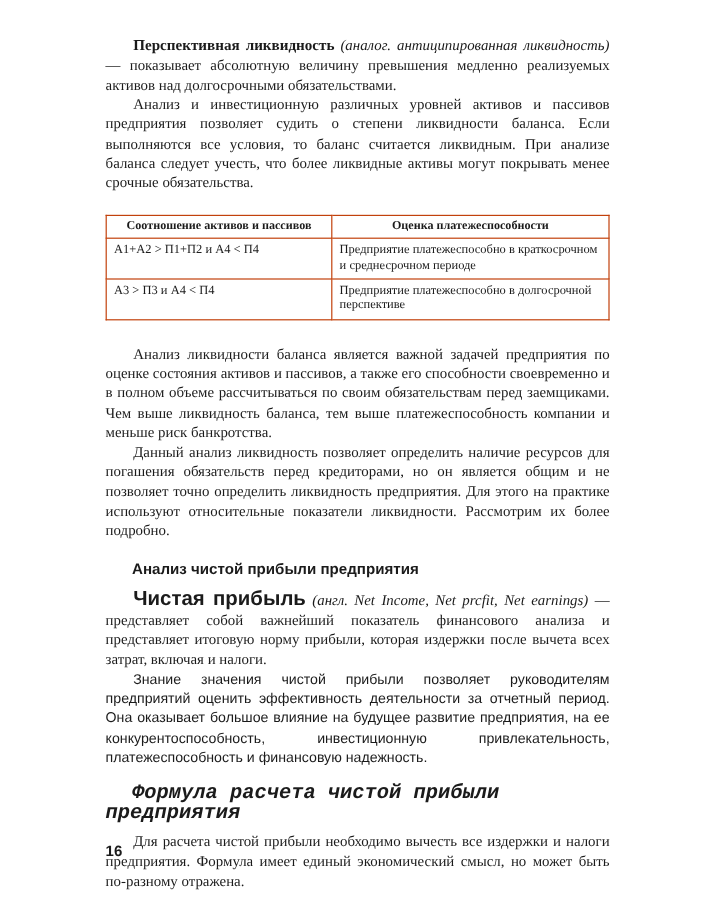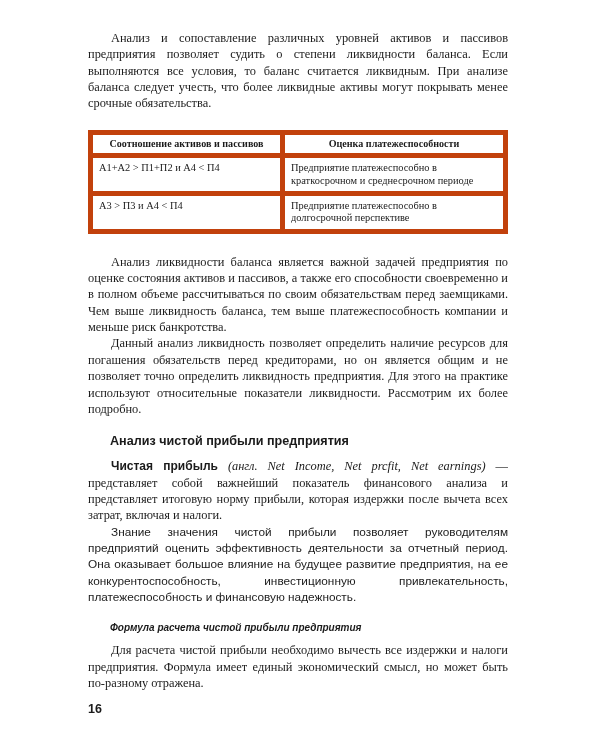--- a/index.html
+++ b/index.html
@@ -38,21 +38,21 @@
   }
   p.body.sans {
     font-family: "Liberation Sans", sans-serif;
     font-size: 11.8px;
     line-height: 16.35px;
   }
 
   .lead-bold {
     font-weight: bold;
     font-family: "Liberation Sans", sans-serif;
-    font-size: 12px;
+    font-size: 17px;
   }
   .lead-bold-serif {
     font-weight: bold;
     font-family: "Liberation Serif", serif;
     font-size: 12.6px;
   }
   .ital {
     font-style: italic;
   }
 
@@ -70,43 +70,43 @@
     padding: 0;
     font-family: "Liberation Sans", sans-serif;
     font-weight: bold;
     font-size: 12.6px;
     line-height: 17px;
     text-indent: 22px;
   }
   h3.subsection {
     margin: 0;
     padding: 0;
-    font-family: Liberation Sans, sans-serif;
+    font-family: Liberation Mono, monospace;
     font-weight: bold;
     font-style: italic;
-    font-size: 10px;
+    font-size: 17px;
     line-height: 17px;
     text-indent: 22px;
   }
   .sp-6  { height: 6px; }
   .sp-8  { height: 8px; }
   .sp-14 { height: 14px; }
   .sp-16 { height: 16px; }
   .sp-18 { height: 18px; }
   .sp-20 { height: 20px; }
 
   
   table.liq {
     border-collapse: collapse;
     width: 420px;
     margin: 0;
     table-layout: fixed;
   }
   table.liq td, table.liq th {
-    border: 5px solid #c2410c;
+    border: 1px solid #c2410c;
     vertical-align: top;
     padding: 2px 6px 3px 6px;
     font-family: "Liberation Serif", serif;
     font-size: 10.4px;
     line-height: 12.4px;
     text-align: left;
     color: #1b1b1b;
   }
   table.liq th {
     font-weight: bold;
@@ -136,23 +136,24 @@
     font-weight: bold;
     font-size: 12.5px;
     color: #1b1b1b;
   }
 </style>
 </head>
 <body>
 
 <div class="page">
 
-
-
-  <p class="body">Анализ и сопоставление различных уровней активов и пассивов предприятия позволяет судить о степени ликвидности баланса. Если выполняются все условия, то баланс считается ликвидным. При анализе баланса следует учесть, что более ликвидные активы могут покрывать менее срочные обязательства.</p>
+  <p class="body"><span class="lead-bold-serif">Перспективная ликвидность</span> <span class="ital">(аналог. антиципированная ликвидность)</span><span> — показывает абсолютную величину превышения медленно реализуемых активов над долгосрочными обязательствами.</span></p>
+
+
+  <p class="body">Анализ и инвестиционную различных уровней активов и пассивов предприятия позволяет судить о степени ликвидности баланса. Если выполняются все условия, то баланс считается ликвидным. При анализе баланса следует учесть, что более ликвидные активы могут покрывать менее срочные обязательства.</p>
 
   <div class="sp-18"></div>
 
   <table class="liq">
     <thead>
       <tr>
         <th class="col-a">Соотношение активов и пассивов</th>
         <th>Оценка платежеспособности</th>
       </tr>
     </thead>

